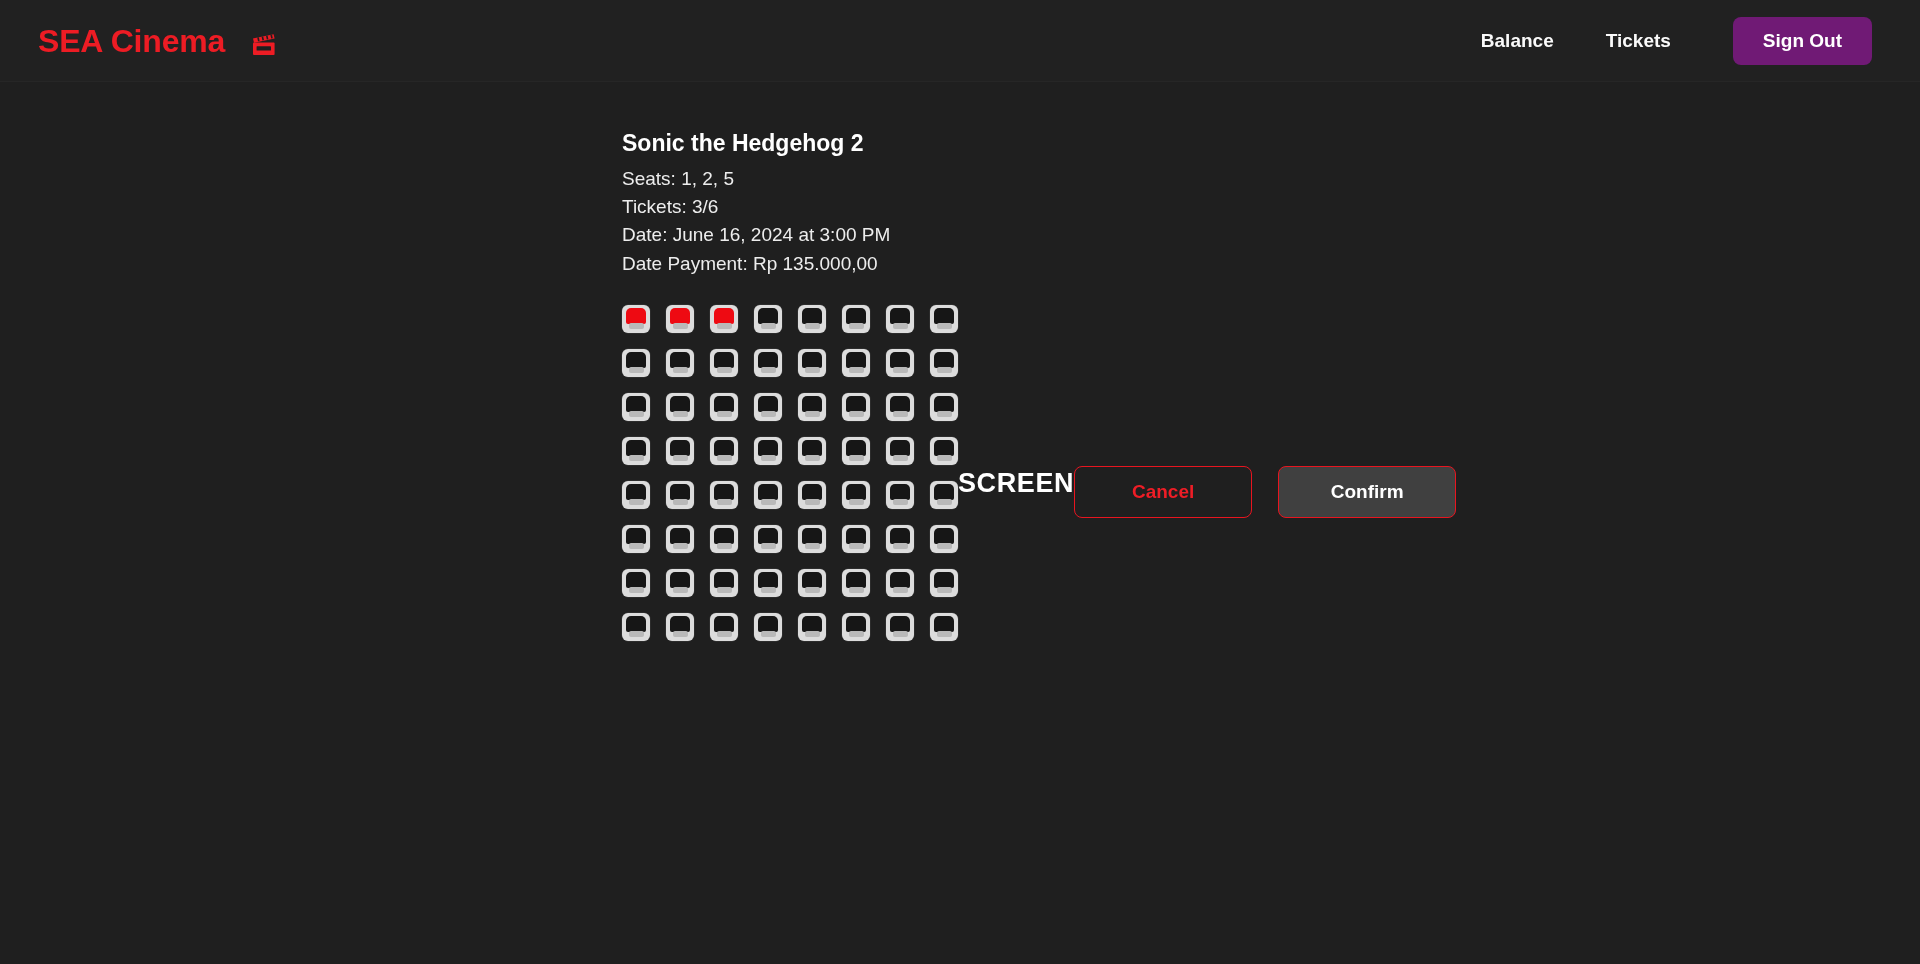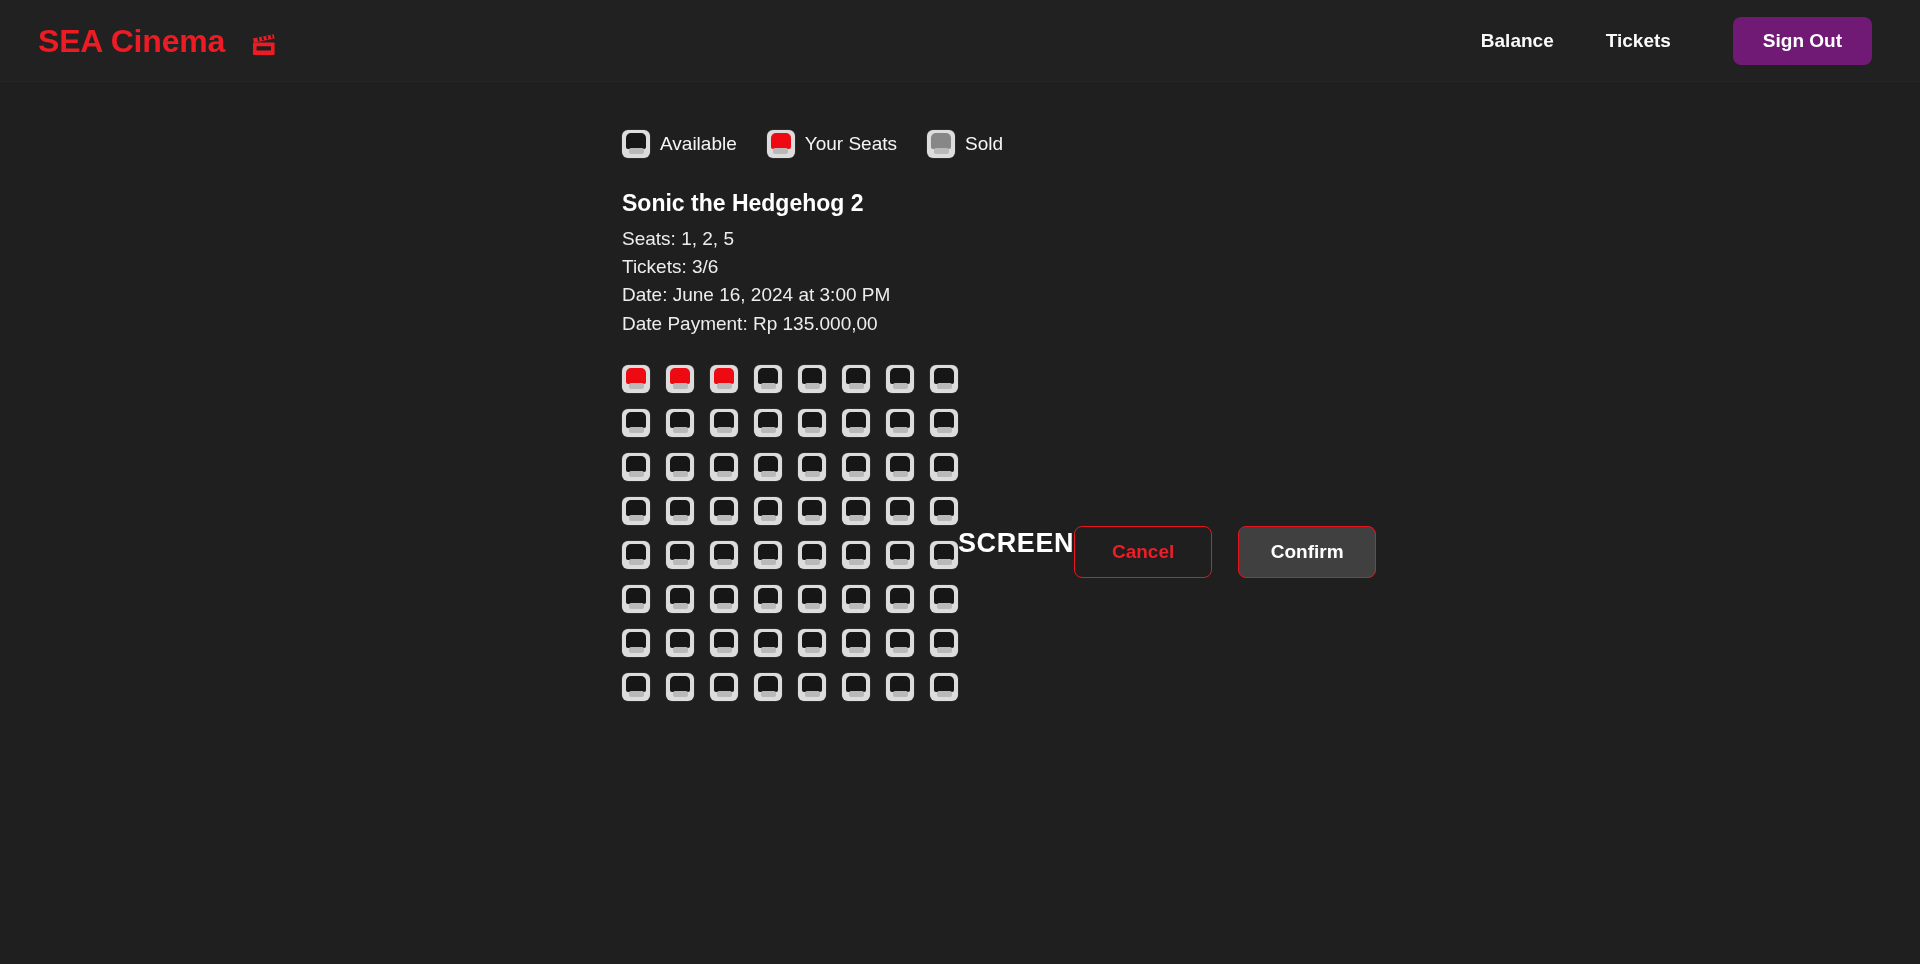--- a/index.html
+++ b/index.html
@@ -192,21 +192,21 @@
     gap: 26px;
     justify-content: center;
   }
 
   .btn {
     font-family: "Liberation Sans", sans-serif;
     font-size: 19px;
     font-weight: bold;
     border-radius: 8px;
     padding: 14px 0;
-    width: 138px;
+    width: 178px;
     cursor: pointer;
     text-align: center;
   }
 
   .btn-cancel {
     background: transparent;
     border: 1.5px solid #e8151f;
     color: #ee1d26;
   }
 
@@ -243,34 +243,20 @@
   <div class="nav">
     <div class="nav-link">Balance</div>
     <div class="nav-link">Tickets</div>
     <button class="signout-btn">Sign Out</button>
   </div>
 
 </div>
 
 <div class="main">
 
-  <div class="legend">
-    <div class="legend-item">
-      <span class="seat available"></span>
-      <span class="legend-label">Available</span>
-    </div>
-    <div class="legend-item">
-      <span class="seat selected"></span>
-      <span class="legend-label">Your Seats</span>
-    </div>
-    <div class="legend-item">
-      <span class="seat sold"></span>
-      <span class="legend-label">Sold</span>
-    </div>
-  </div>
 
   <div class="info">
     <div class="movie-title">Sonic the Hedgehog 2</div>
     <div class="info-line">Seats: 1, 2, 5</div>
     <div class="info-line">Tickets: 3/6</div>
     <div class="info-line">Date: June 16, 2024 at 3:00 PM</div>
     <div class="info-line">Date Payment: Rp 135.000,00</div>
   </div>
 
   <div class="seatmap-wrap">

